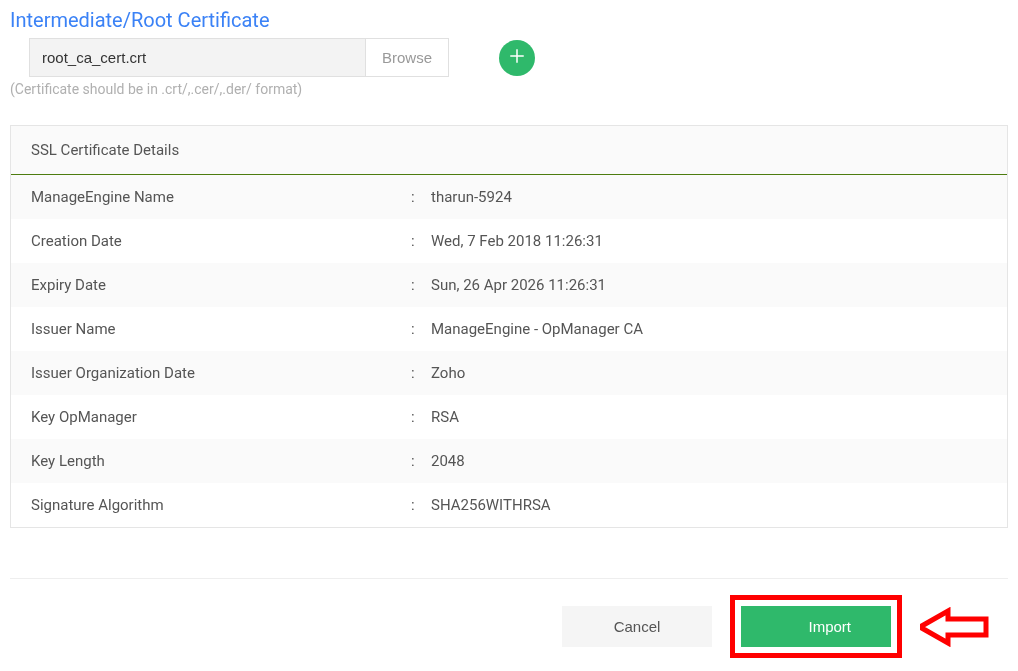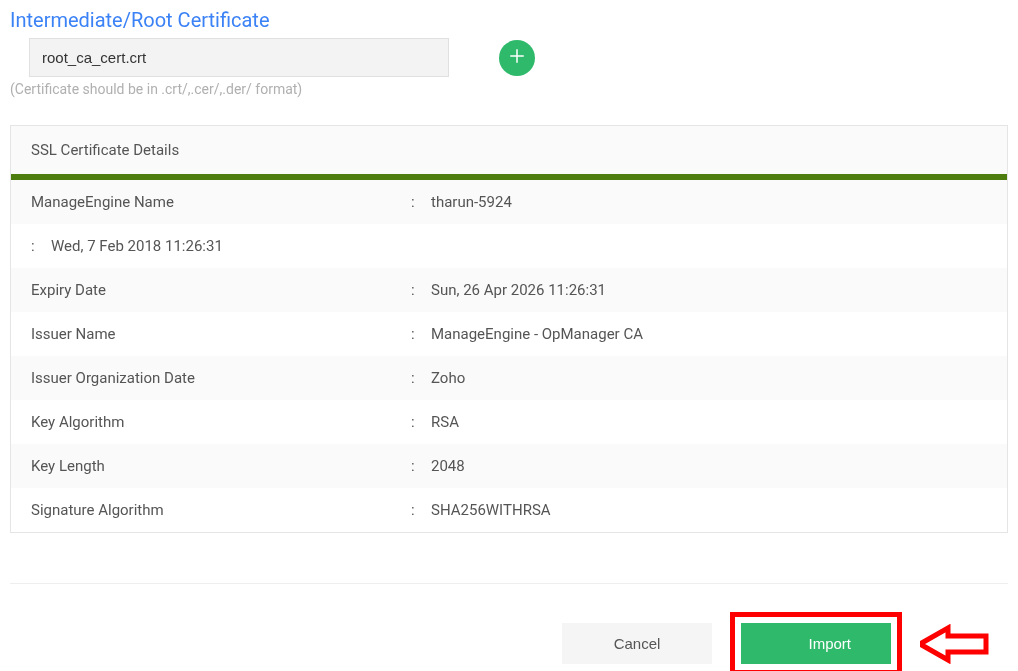--- a/index.html
+++ b/index.html
@@ -74,21 +74,21 @@
     .cert-table {
       border: 1px solid #e5e5e5;
       width: 100%;
       margin-bottom: 50px;
     }
     .cert-header {
       background: #fafafa;
       padding: 15px 20px;
       font-size: 15px;
       color: #555;
-      border-bottom: 6px solid #4d7c0f;
+      border-bottom: 1px solid #4d7c0f;
     }
     .cert-row {
       display: flex;
       padding: 13px 20px;
       font-size: 15px;
       color: #555;
     }
     .cert-row:nth-child(odd) {
       background: #fafafa;
     }
@@ -99,21 +99,21 @@
       flex: 0 0 380px;
     }
     .cert-colon {
       flex: 0 0 20px;
     }
     .cert-val {
       flex: 1;
     }
     .actions-row {
       border-top: 1px solid #eee;
-      padding-top: 28px;
+      padding-top: 16px;
       display: flex;
       justify-content: flex-end;
       align-items: center;
       gap: 18px;
       padding-right: 18px;
     }
     .cancel-btn {
       background: #f5f5f5;
       border: none;
       padding: 12px 40px;
@@ -147,20 +147,21 @@
     }
   </style>
 </head>
 <body>
 
 <div class="section-label">Intermediate/Root Certificate</div>
 
 <div class="file-row">
   <div class="file-picker">
     <input class="file-name" type="text" readonly="" value="root_ca_cert.crt" style="">
+    <button class="browse-btn">Browse</button>
   </div>
   <button class="add-btn" aria-label="add">
     <span>
       <svg viewBox="0 0 24 24">
           <path d="M11 3h2v8h8v2h-8v8h-2v-8H3v-2h8z"></path>
         </svg>
     </span>
   </button>
 </div>
 
@@ -168,40 +169,41 @@
 
 <div class="cert-table">
   <div class="cert-header">SSL Certificate Details</div>
   <div>
     <div class="cert-row">
       <div class="cert-key">ManageEngine Name</div>
       <div class="cert-colon">:</div>
       <div class="cert-val">tharun-5924</div>
     </div>
     <div class="cert-row">
+      <div class="cert-key">Creation Date</div>
       <div class="cert-colon">:</div>
       <div class="cert-val">Wed, 7 Feb 2018 11:26:31</div>
     </div>
     <div class="cert-row">
       <div class="cert-key">Expiry Date</div>
       <div class="cert-colon">:</div>
       <div class="cert-val">Sun, 26 Apr 2026 11:26:31</div>
     </div>
     <div class="cert-row">
       <div class="cert-key">Issuer Name</div>
       <div class="cert-colon">:</div>
       <div class="cert-val">ManageEngine - OpManager CA</div>
     </div>
     <div class="cert-row">
       <div class="cert-key">Issuer Organization Date</div>
       <div class="cert-colon">:</div>
       <div class="cert-val">Zoho</div>
     </div>
     <div class="cert-row">
-      <div class="cert-key">Key Algorithm</div>
+      <div class="cert-key">Key OpManager</div>
       <div class="cert-colon">:</div>
       <div class="cert-val">RSA</div>
     </div>
     <div class="cert-row">
       <div class="cert-key">Key Length</div>
       <div class="cert-colon">:</div>
       <div class="cert-val">2048</div>
     </div>
     <div class="cert-row">
       <div class="cert-key">Signature Algorithm</div>

